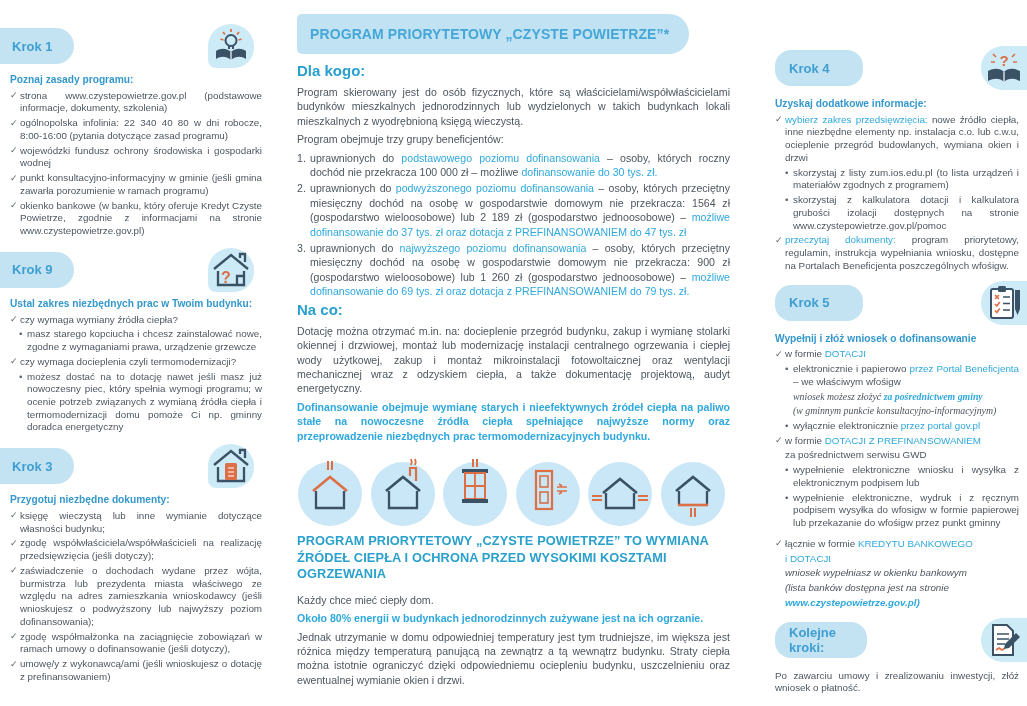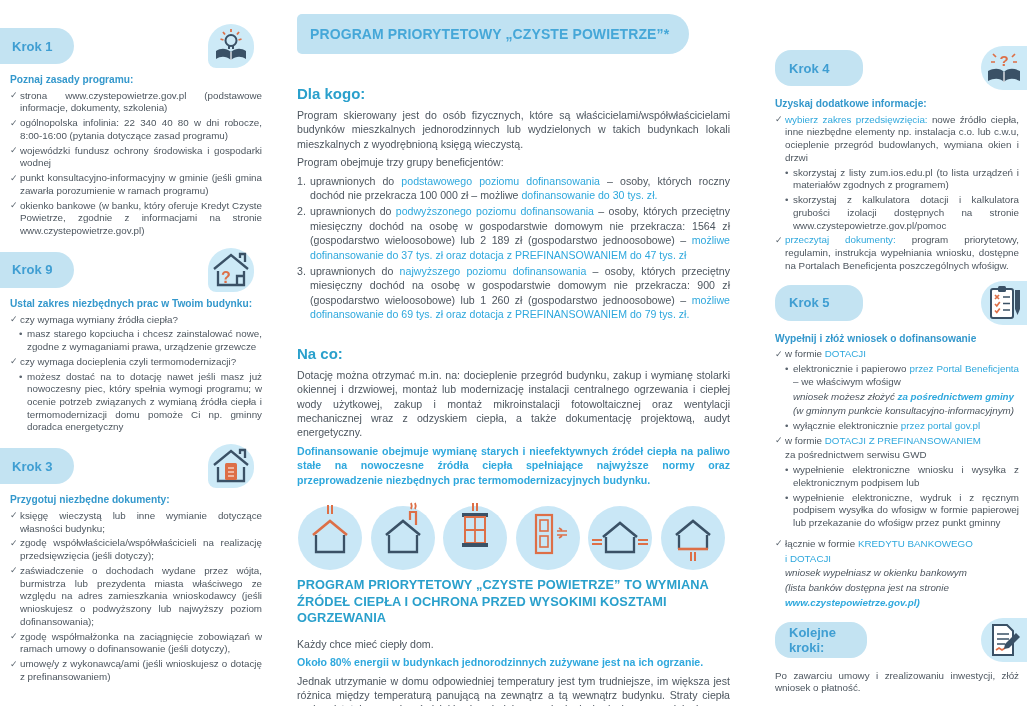--- a/index.html
+++ b/index.html
@@ -25,33 +25,33 @@
         display:flex;align-items:center;justify-content:center;}
   .left .blob{margin-right:16px;}
   .shead{font-size:10.2px;font-weight:bold;color:var(--shead);margin:6px 8px 3px 10px;line-height:1.25;}
   .ci,.bi,.ci-cont,.bi-cont{font-size:9.8px;line-height:1.3;text-align:justify;margin:0 8px 2px 10px;}
   .ci,.bi{display:flex;}
   .ck{flex:none;width:10px;color:#5a646e;font-size:9px;padding-top:.5px;}
   .bi{margin-left:19px;}
   .bk{flex:none;width:8px;color:#5a646e;}
   .tx{flex:1;}
   .ci-cont{margin-left:20px;}
-  .bi-cont{margin-left:27px;}
+  .bi-cont{margin-left:27px;font-family:Liberation Serif, serif;}
   .hl{color:var(--hl);font-weight:normal;}
   .it{font-style:italic;}
   .ithl{font-style:italic;color:var(--hl);font-weight:bold;}
   .hlp{color:var(--hl);font-weight:bold;}
   .gap8{margin-top:8px;}
 
   
   .mid{width:462px;padding:14px 0 0 27px;}
   .title-pill{background:#c0e2f2;border-radius:5px 20px 20px 5px;height:40px;display:inline-flex;
               align-items:center;padding:0 20px 0 13px;color:#45a7d8;font-weight:bold;font-size:14px;
               margin-bottom:8px;letter-spacing:.1px;}
-  .mhead{font-size:15px;font-weight:bold;color:var(--mhead);margin:23px 0 6px 0;}
+  .mhead{font-size:15px;font-weight:bold;color:var(--mhead);margin:0 0 6px 0;}
   .mp{font-size:10.6px;line-height:1.36;margin:0 2px 4px 0;}
   .just{text-align:justify;}
   .ni{display:flex;font-size:10.6px;line-height:1.36;text-align:justify;margin:0 2px 2px 0;}
   .nn{flex:none;width:13px;}
   .icons-row{display:flex;justify-content:space-between;margin:10px 6px 6px 0;}
   .banner{font-size:12.8px;font-weight:bold;color:var(--mhead);line-height:1.3;margin:6px 6px 10px 0;letter-spacing:.1px;}
 
   
   .right{width:295px;padding:38px 0 0 43px;}
   .right .pill{width:88px;border-radius:16px;padding-left:14px;}

